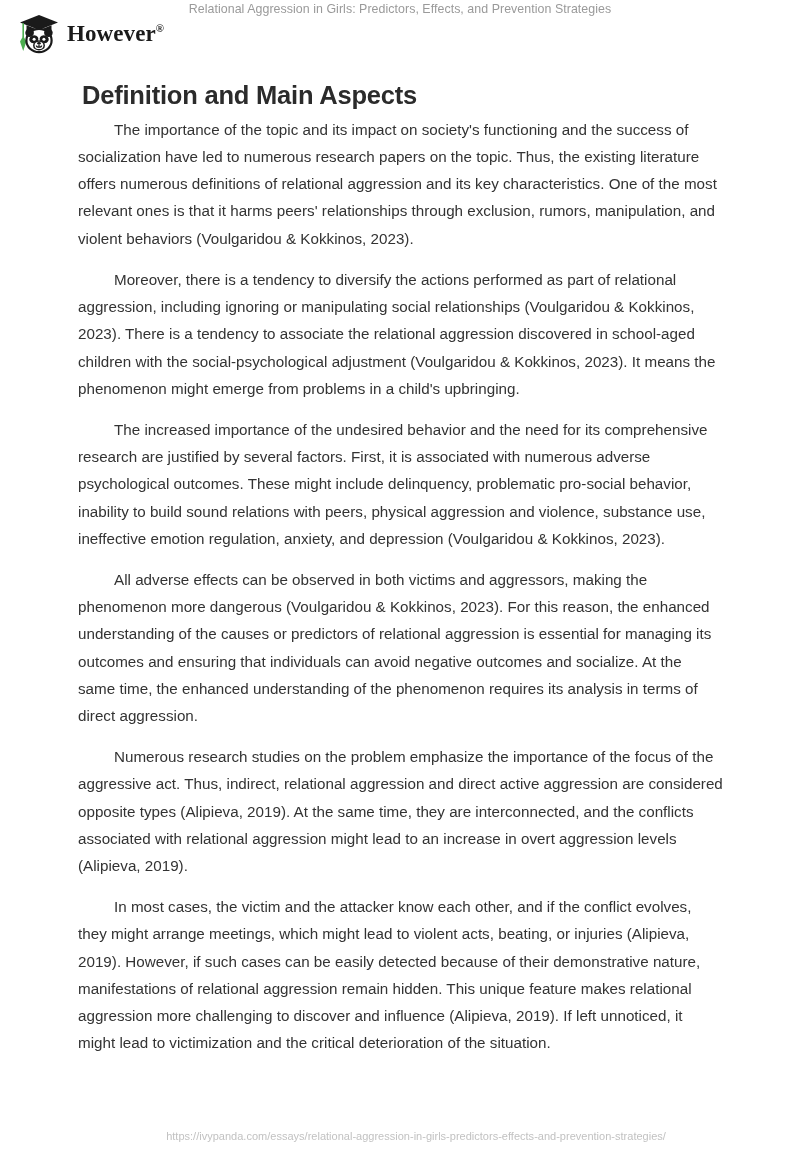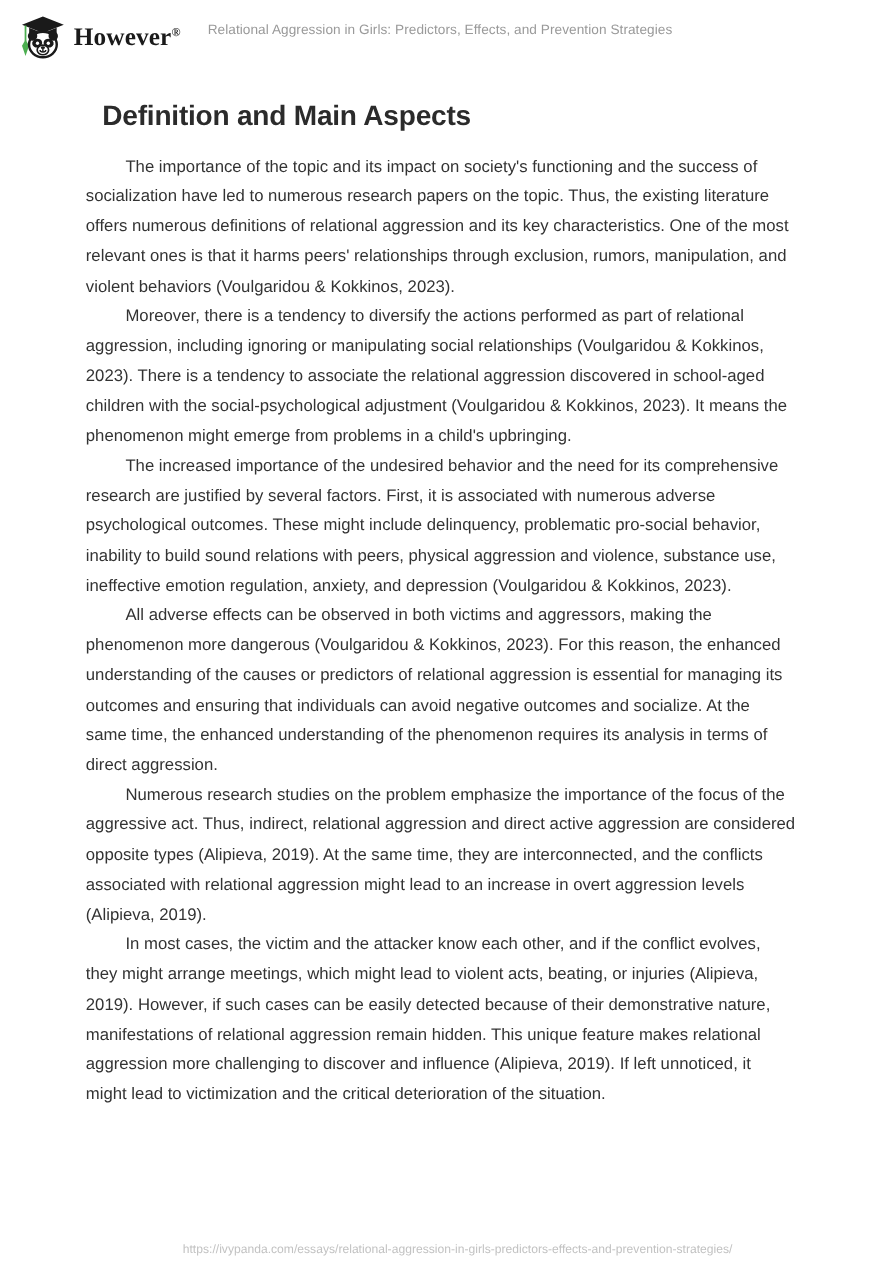--- a/index.html
+++ b/index.html
@@ -50,58 +50,59 @@
     white-space: nowrap;
   }
   .brand-reg {
     font-family: "Liberation Serif", serif;
     font-size: 11px;
     vertical-align: super;
     line-height: 1;
   }
   .header-title {
     position: absolute;
-    top: 20px;
+    top: 2px;
     left: 0;
     width: 800px;
     text-align: center;
     font-size: 12.4px;
     color: #9a9a9a;
     letter-spacing: 0.05px;
     white-space: nowrap;
   }
 
   
   .content {
     position: absolute;
     top: 62px;
     left: 78px;
     width: 645px;
   }
   .section-heading {
     font-size: 25.5px;
     font-weight: bold;
     color: #2b2b2b;
-    margin: 15px;
+    margin: 4px;
     padding: 14px 0 0 0;
     line-height: 1.25;
     letter-spacing: -0.2px;
   }
   .body-para {
     font-size: 15.2px;
     line-height: 27.2px;
     color: #333333;
     margin: 0;
     padding: 0;
     text-indent: 36px;
     letter-spacing: 0.01px;
   }
   .body-para.first {
   }
   .body-para + .body-para {
+    margin-top: 14px;
   }
 
   
   .page-footer {
     position: absolute;
     left: 0;
     bottom: 0;
     width: 800px;
     height: 46px;
   }

